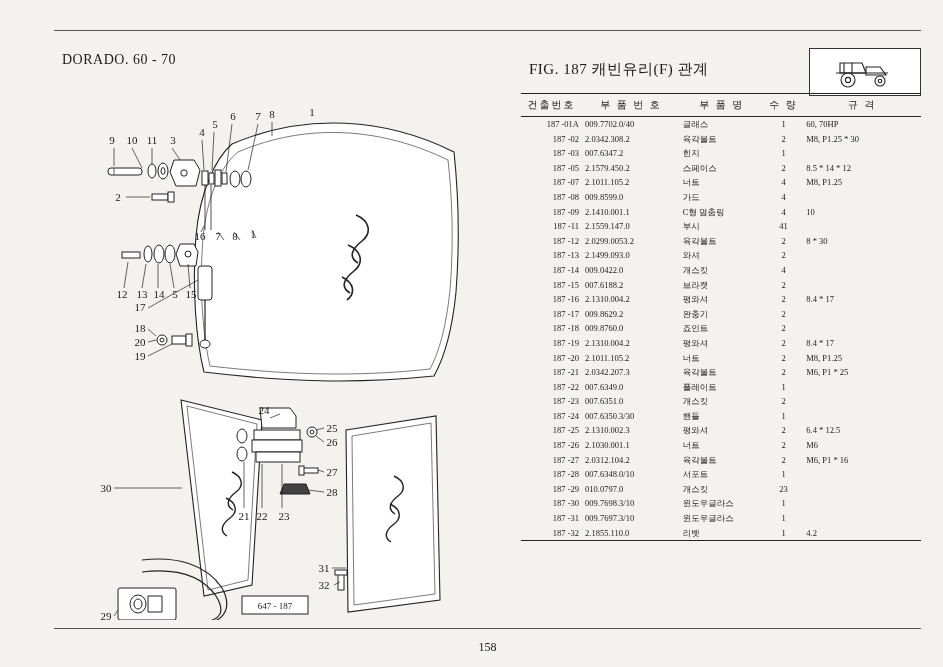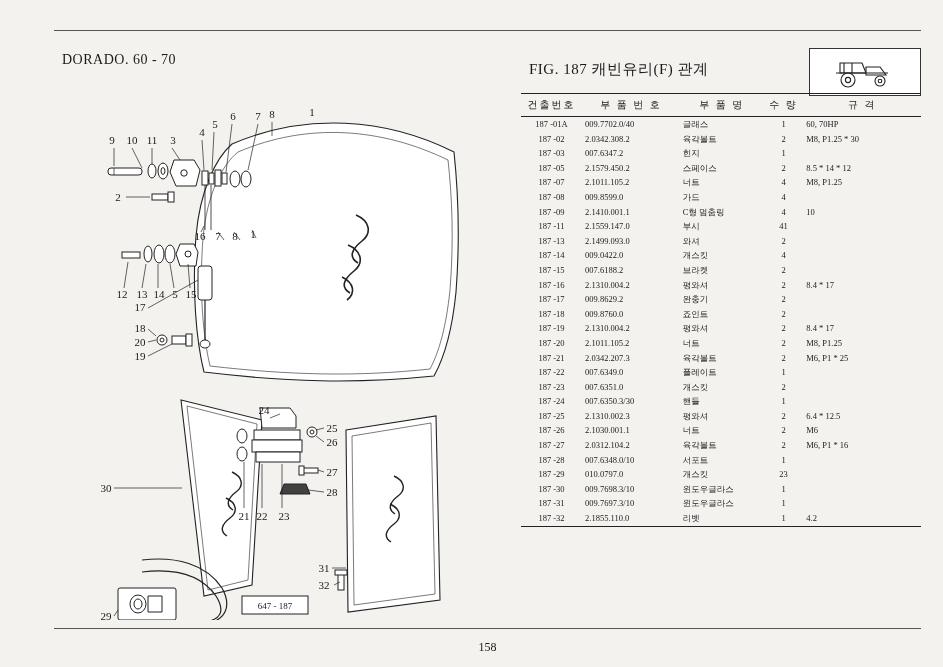--- a/index.html
+++ b/index.html
@@ -86,21 +86,21 @@
     border-top: 1.2px solid #222;
     border-bottom: 1.2px solid #222;
     font-weight: normal;
     font-size: 10px;
     letter-spacing: 2px;
     height: 22px;
     text-align: center;
   }
   table.parts tbody tr td { border: none; }
   table.parts tbody tr:last-child td { border-bottom: 1.2px solid #222; }
-  .c-ref   { width: 56px; text-align: center; padding-left: 6px;}
+  .c-ref   { width: 56px; text-align: right; padding-left: 6px;}
   .c-num   { width: 96px; text-align: left; }
   .c-name  { width: 82px; text-align: left; }
   .c-qty   { width: 34px; text-align: center; }
   .c-spec  { width: 120px; text-align: left; padding-left: 8px;}
   
   .logo-box {
     position: absolute;
     right: 38px;
     top: 48px;
     width: 110px;
@@ -379,20 +379,27 @@
             <td class="c-spec">10</td>
           </tr>
           <tr>
             <td class="c-ref">187 -11</td>
             <td class="c-num">2.1559.147.0</td>
             <td class="c-name">부시</td>
             <td class="c-qty">41</td>
             <td class="c-spec"></td>
           </tr>
           <tr>
+            <td class="c-ref">187 -12</td>
+            <td class="c-num">2.0299.0053.2</td>
+            <td class="c-name">육각볼트</td>
+            <td class="c-qty">2</td>
+            <td class="c-spec">8 * 30</td>
+          </tr>
+          <tr>
             <td class="c-ref">187 -13</td>
             <td class="c-num">2.1499.093.0</td>
             <td class="c-name">와셔</td>
             <td class="c-qty">2</td>
             <td class="c-spec"></td>
           </tr>
           <tr>
             <td class="c-ref">187 -14</td>
             <td class="c-num">009.0422.0</td>
             <td class="c-name">개스킷</td>

